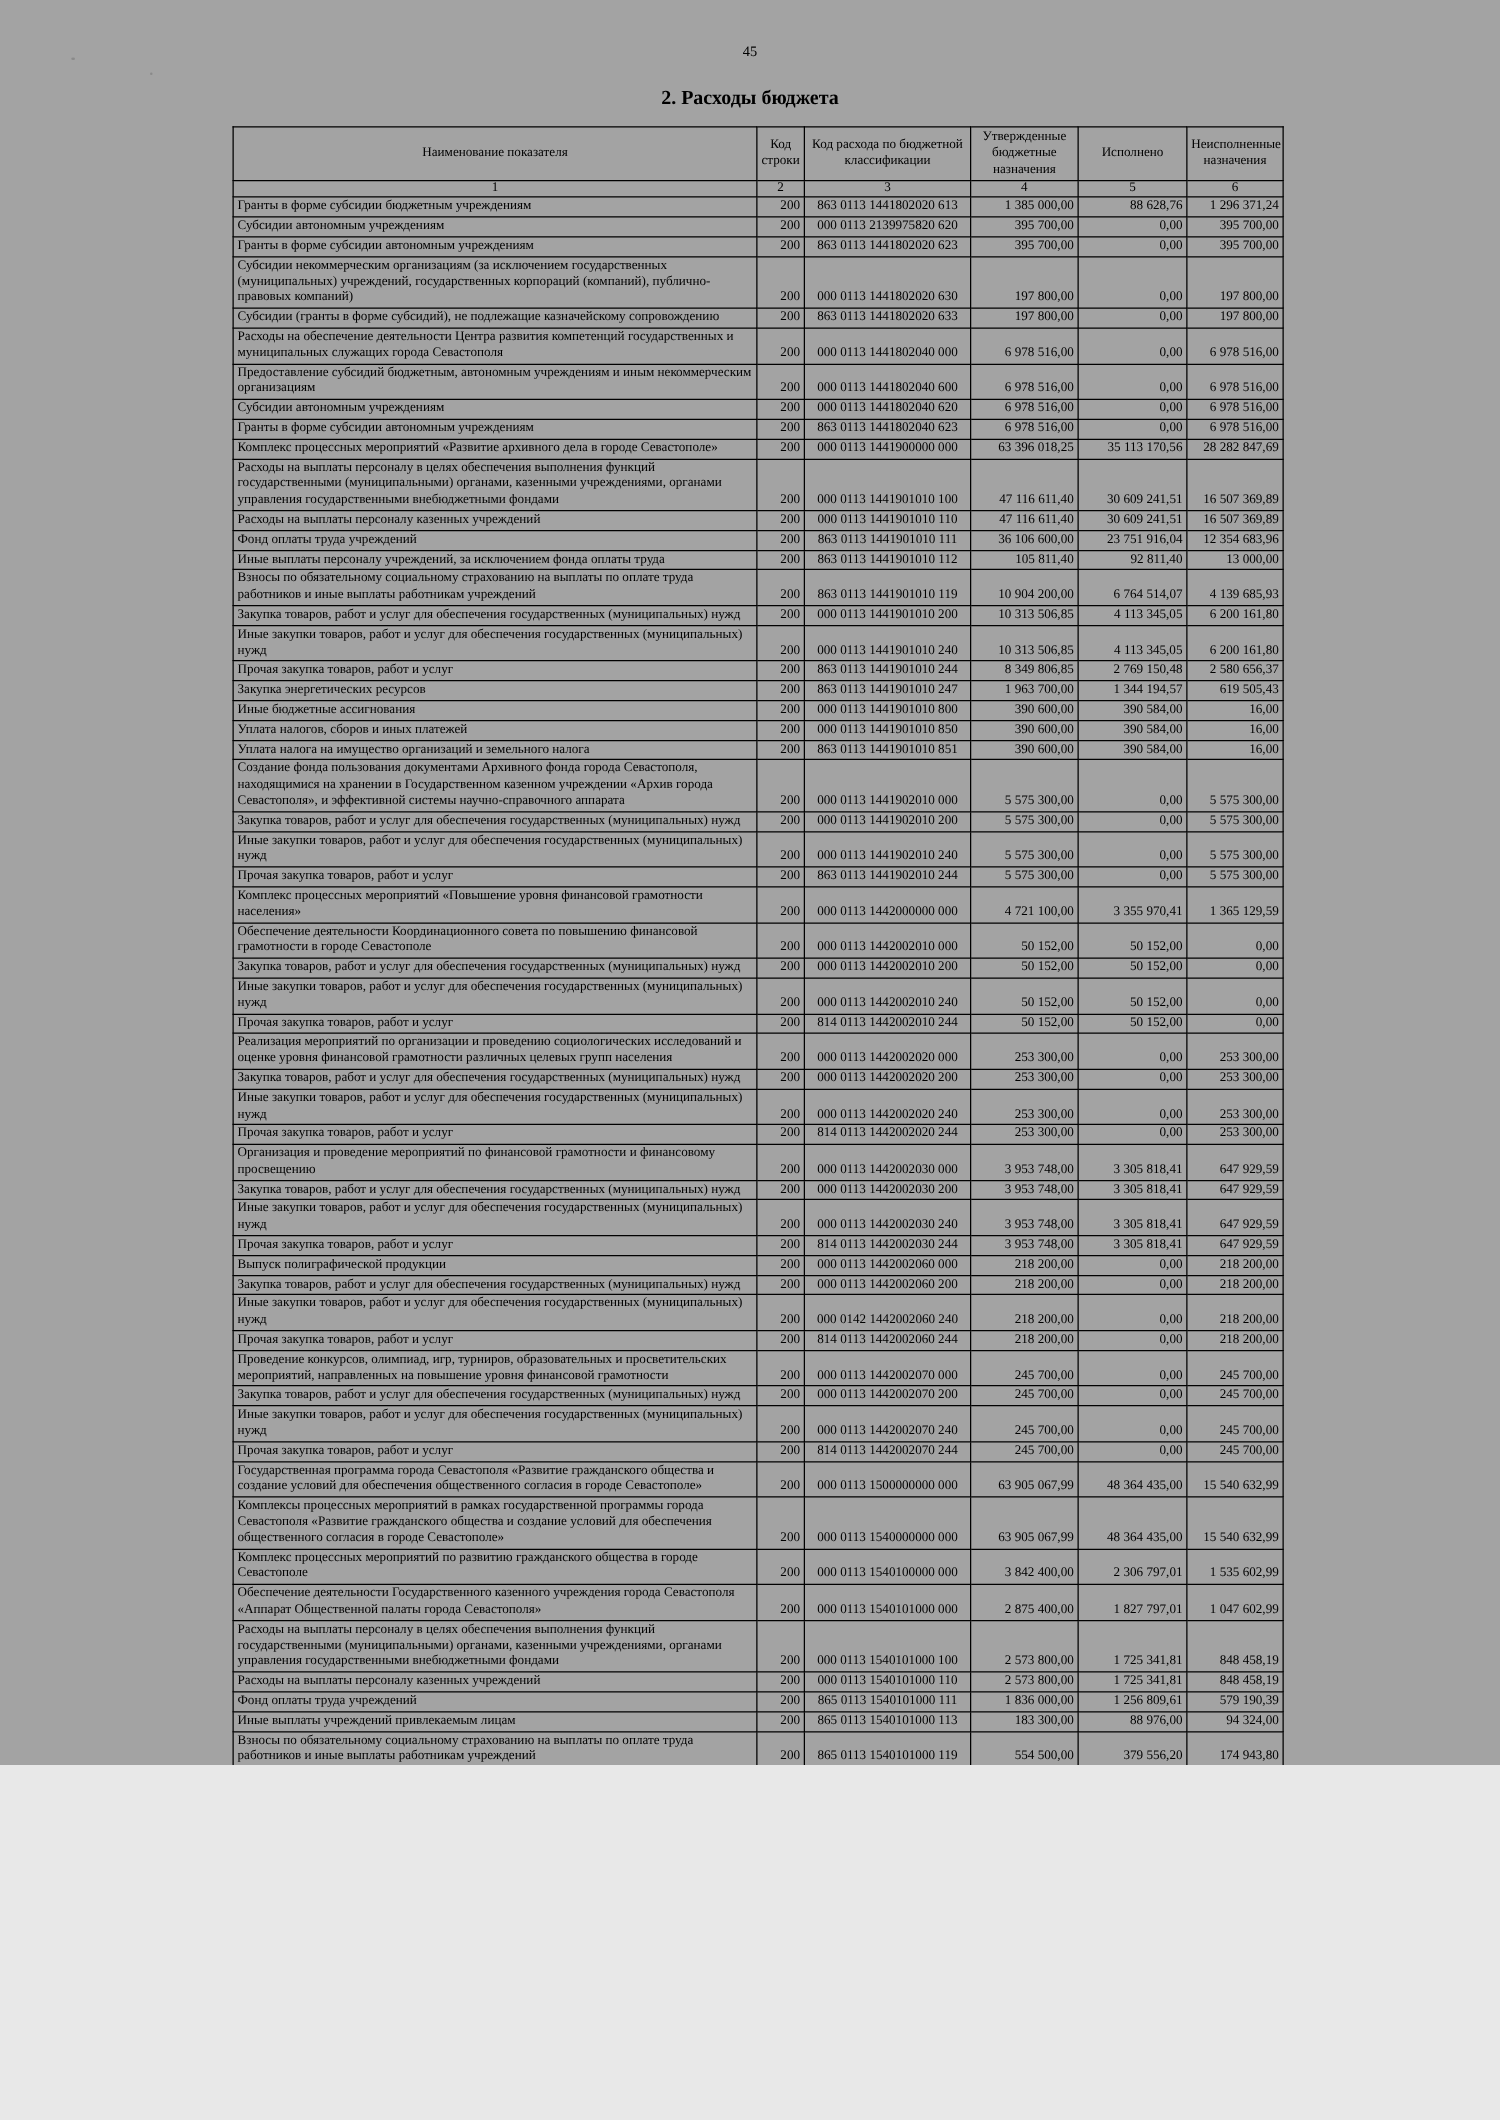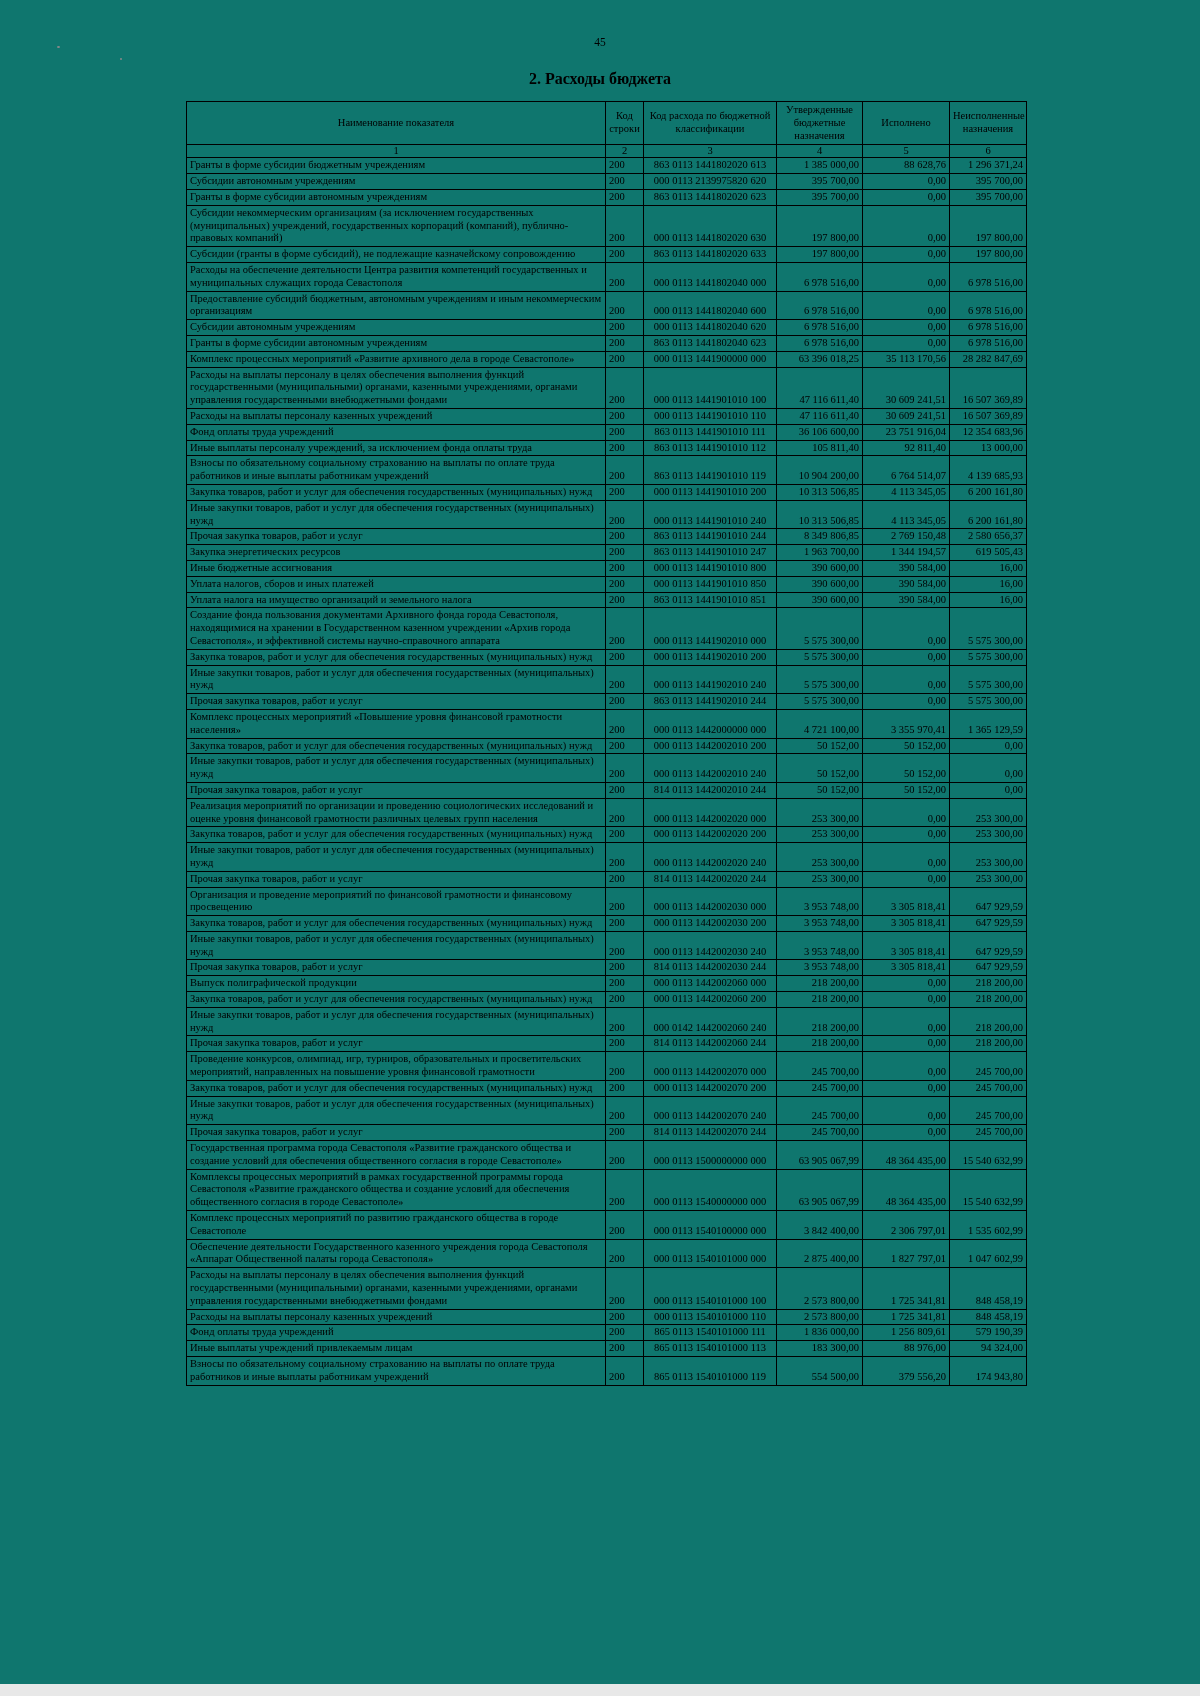--- a/index.html
+++ b/index.html
@@ -1,23 +1,23 @@
 <!DOCTYPE html>
 <html><head>
 <meta charset="utf-8">
 <style>
   * { box-sizing: border-box; }
   html, body { margin: 0; padding: 0; background: #e8e8e8; }
   body { font-family: "Liberation Serif", serif; color: #000; }
   .page {
     position: relative;
     width: 1200px;
-    height: 1684px;
+    height: 1412px;
     margin: 0 auto;
-    background: #0f766e;
+    background: #a3a3a3;
     overflow: hidden;
   }
   .speck { position: absolute; background: #8a8a8a; border-radius: 50%; }
   .s1 { left: 57px; top: 46px; width: 3px; height: 2px; }
   .s2 { left: 120px; top: 58px; width: 2px; height: 2px; }
 
   .page-number {
     padding-top: 36px;
     text-align: center;
     font-size: 11.5px;
@@ -46,21 +46,21 @@
     font-weight: normal;
     text-align: center;
     vertical-align: middle;
     padding: 2px 3px;
   }
   .budget-table thead tr.num-row th {
     padding: 0 3px;
     line-height: 1.15;
   }
   .c-name { text-align: left;  vertical-align: top; }
-  .c-line { text-align: left; vertical-align: bottom; }
+  .c-line { text-align: right; vertical-align: bottom; }
   .c-code { text-align: center; vertical-align: bottom; white-space: nowrap; font-family: Liberation Serif, serif; }
   .c-num  { text-align: right; vertical-align: bottom; white-space: nowrap; padding-right: 2px; }
 </style>
 </head>
 <body>
 
 <div class="page">
   <span class="speck s1"></span>
   <span class="speck s2"></span>
 
@@ -305,20 +305,28 @@
         </tr>
         <tr>
           <td class="c-name">Комплекс процессных мероприятий «Повышение уровня финансовой грамотности населения»</td>
           <td class="c-line">200</td>
           <td class="c-code">000 0113 1442000000 000</td>
           <td class="c-num">4 721 100,00</td>
           <td class="c-num">3 355 970,41</td>
           <td class="c-num">1 365 129,59</td>
         </tr>
         <tr>
+          <td class="c-name">Обеспечение деятельности Координационного совета по повышению финансовой грамотности в городе Севастополе</td>
+          <td class="c-line">200</td>
+          <td class="c-code">000 0113 1442002010 000</td>
+          <td class="c-num">50 152,00</td>
+          <td class="c-num">50 152,00</td>
+          <td class="c-num">0,00</td>
+        </tr>
+        <tr>
           <td class="c-name">Закупка товаров, работ и услуг для обеспечения государственных (муниципальных) нужд</td>
           <td class="c-line">200</td>
           <td class="c-code">000 0113 1442002010 200</td>
           <td class="c-num">50 152,00</td>
           <td class="c-num">50 152,00</td>
           <td class="c-num">0,00</td>
         </tr>
         <tr>
           <td class="c-name">Иные закупки товаров, работ и услуг для обеспечения государственных (муниципальных) нужд</td>
           <td class="c-line">200</td>

